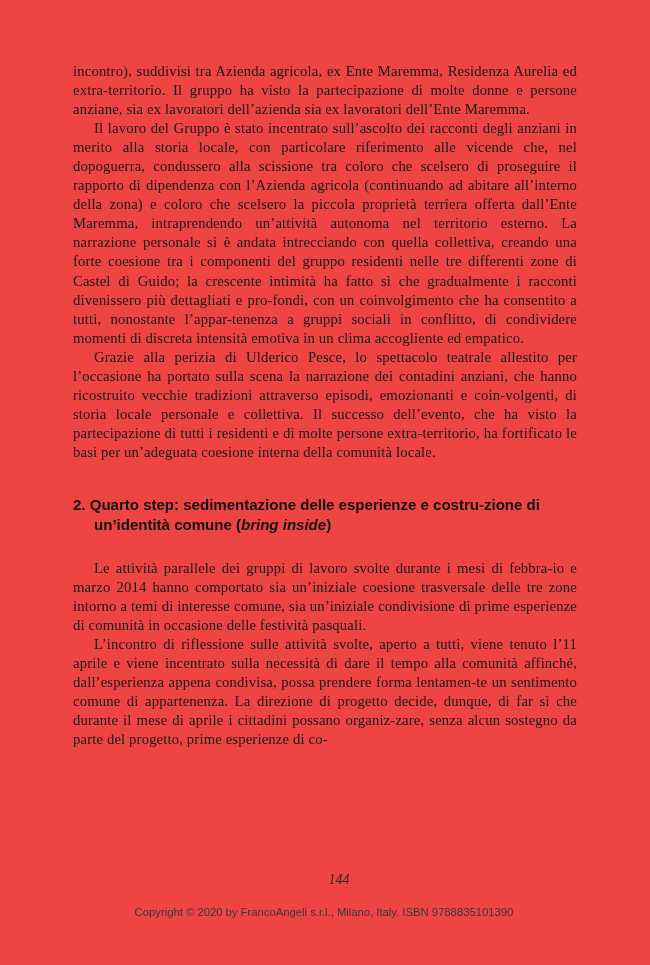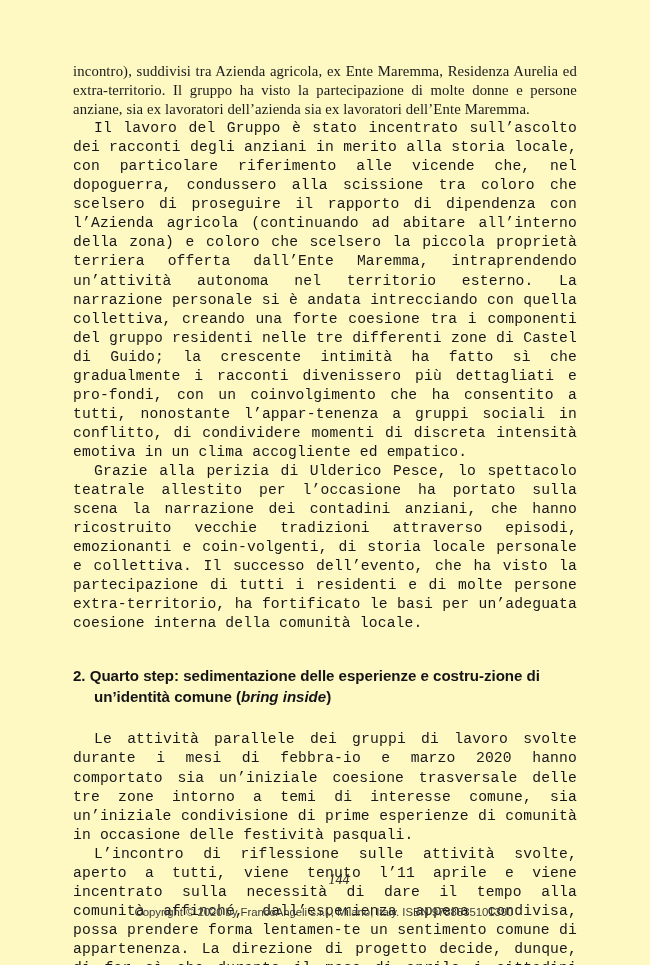--- a/index.html
+++ b/index.html
@@ -4,21 +4,21 @@
 <style>
   html, body {
     margin: 0;
     padding: 0;
     background: #ffffff;
   }
   .page {
     position: relative;
     width: 650px;
     height: 965px;
-    background: #fef9c3;
+    background: #ef4444;
     overflow: hidden;
     box-sizing: border-box;
   }
   .content {
     position: absolute;
     left: 73px;
     top: 62px;
     width: 504px;
   }
   .body-par {
@@ -28,21 +28,20 @@
     color: #18181a;
     text-align: justify;
     text-justify: inter-word;
     margin: 0;
     hyphens: none;
     -webkit-hyphens: none;
     letter-spacing: 0.01em;
   }
   .body-par.indent {
     text-indent: 21px;
-    font-family: Liberation Mono, monospace;
   }
   .section-heading {
     font-family: "Liberation Sans", "DejaVu Sans", sans-serif;
     font-weight: bold;
     font-size: 15.1px;
     line-height: 20.5px;
     color: #141416;
     margin: 0;
     padding-left: 21px;
     text-indent: -21px;
@@ -89,21 +88,21 @@
     <p class="body-par">incontro), suddivisi tra Azienda agricola, ex Ente Maremma, Residenza Aurelia ed extra-territorio. Il gruppo ha visto la partecipazione di molte donne e persone anziane, sia ex lavoratori dell’azienda sia ex lavoratori dell’Ente Maremma.</p>
     <p class="body-par indent">Il lavoro del Gruppo è stato incentrato sull’ascolto dei racconti degli anziani in merito alla storia locale, con particolare riferimento alle vicende che, nel dopoguerra, condussero alla scissione tra coloro che scelsero di proseguire il rapporto di dipendenza con l’Azienda agricola (continuando ad abitare all’interno della zona) e coloro che scelsero la piccola proprietà terriera offerta dall’Ente Maremma, intraprendendo un’attività autonoma nel territorio esterno. La narrazione personale si è andata intrecciando con quella collettiva, creando una forte coesione tra i componenti del gruppo residenti nelle tre differenti zone di Castel di Guido; la crescente intimità ha fatto sì che gradualmente i racconti divenissero più dettagliati e pro-fondi, con un coinvolgimento che ha consentito a tutti, nonostante l’appar-tenenza a gruppi sociali in conflitto, di condividere momenti di discreta intensità emotiva in un clima accogliente ed empatico.</p>
     <p class="body-par indent">Grazie alla perizia di Ulderico Pesce, lo spettacolo teatrale allestito per l’occasione ha portato sulla scena la narrazione dei contadini anziani, che hanno ricostruito vecchie tradizioni attraverso episodi, emozionanti e coin-volgenti, di storia locale personale e collettiva. Il successo dell’evento, che ha visto la partecipazione di tutti i residenti e di molte persone extra-territorio, ha fortificato le basi per un’adeguata coesione interna della comunità locale.</p>
 
     <div class="gap-before-heading"></div>
 
     <h2 class="section-heading"><span>2. Quarto step: sedimentazione delle esperienze e costru-zione di un’identità comune (</span><em>bring inside</em><span>)</span></h2>
 
     <div class="gap-after-heading"></div>
 
-    <p class="body-par indent">Le attività parallele dei gruppi di lavoro svolte durante i mesi di febbra-io e marzo 2020 hanno comportato sia un’iniziale coesione trasversale delle tre zone intorno a temi di interesse comune, sia un’iniziale condivisione di prime esperienze di comunità in occasione delle festività pasquali.</p>
+    <p class="body-par indent">Le attività parallele dei gruppi di lavoro svolte durante i mesi di febbra-io e marzo 2014 hanno comportato sia un’iniziale coesione trasversale delle tre zone intorno a temi di interesse comune, sia un’iniziale condivisione di prime esperienze di comunità in occasione delle festività pasquali.</p>
     <p class="body-par indent">L’incontro di riflessione sulle attività svolte, aperto a tutti, viene tenuto l’11 aprile e viene incentrato sulla necessità di dare il tempo alla comunità affinché, dall’esperienza appena condivisa, possa prendere forma lentamen-te un sentimento comune di appartenenza. La direzione di progetto decide, dunque, di far sì che durante il mese di aprile i cittadini possano organiz-zare, senza alcun sostegno da parte del progetto, prime esperienze di co-</p>
 
   </div>
 
   <div class="page-number">144</div>
   <div class="copyright">Copyright © 2020 by FrancoAngeli s.r.l., Milano, Italy. ISBN 9788835101390</div>
 
 </div>
 
 </body></html>

